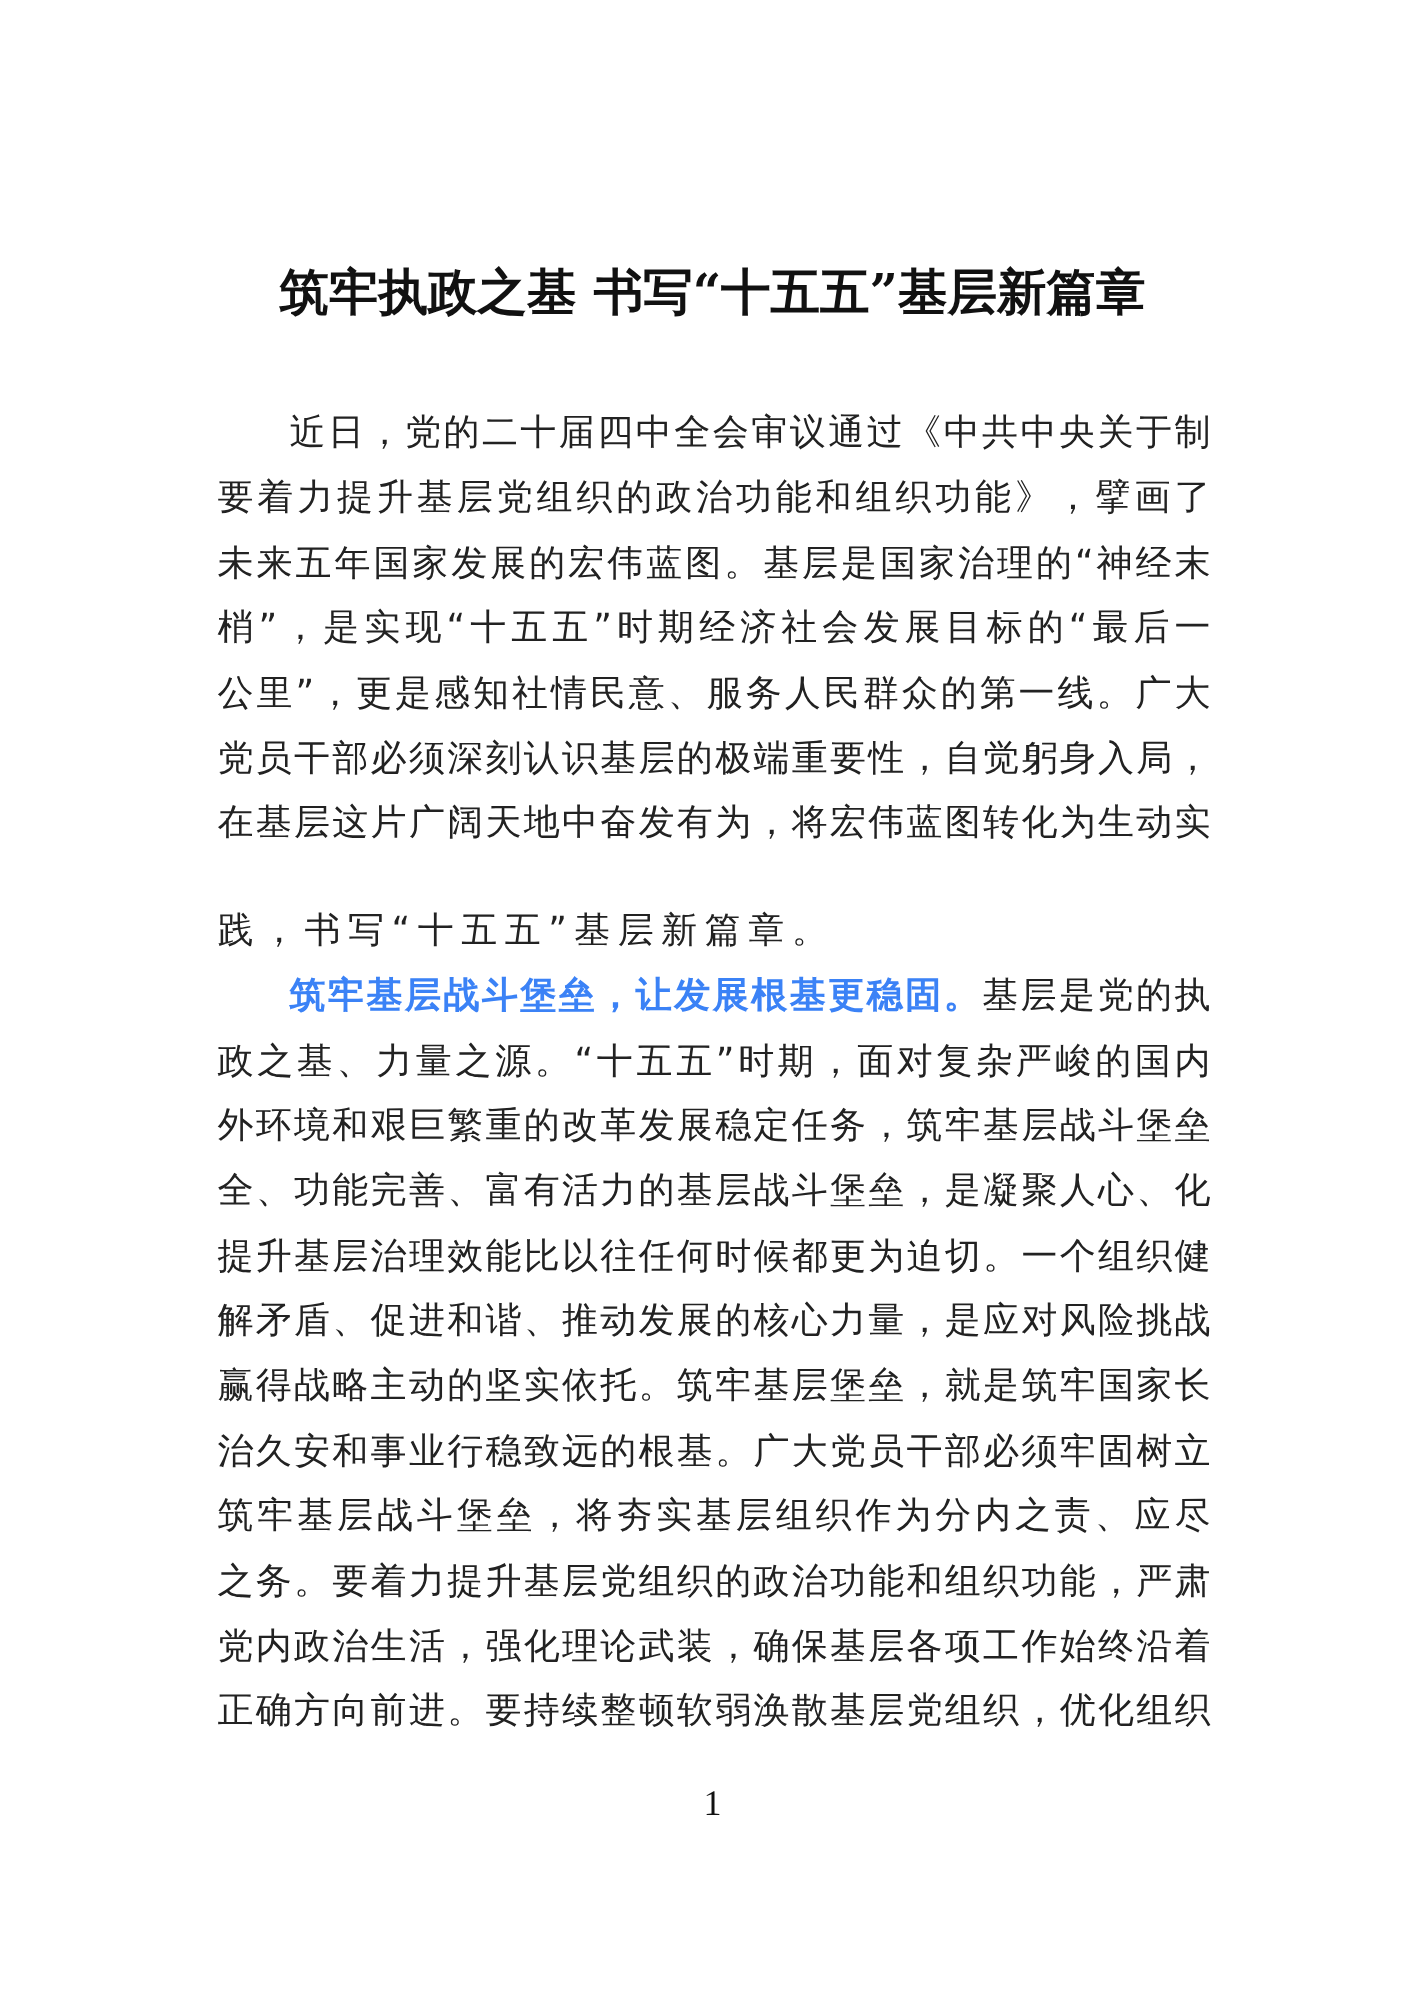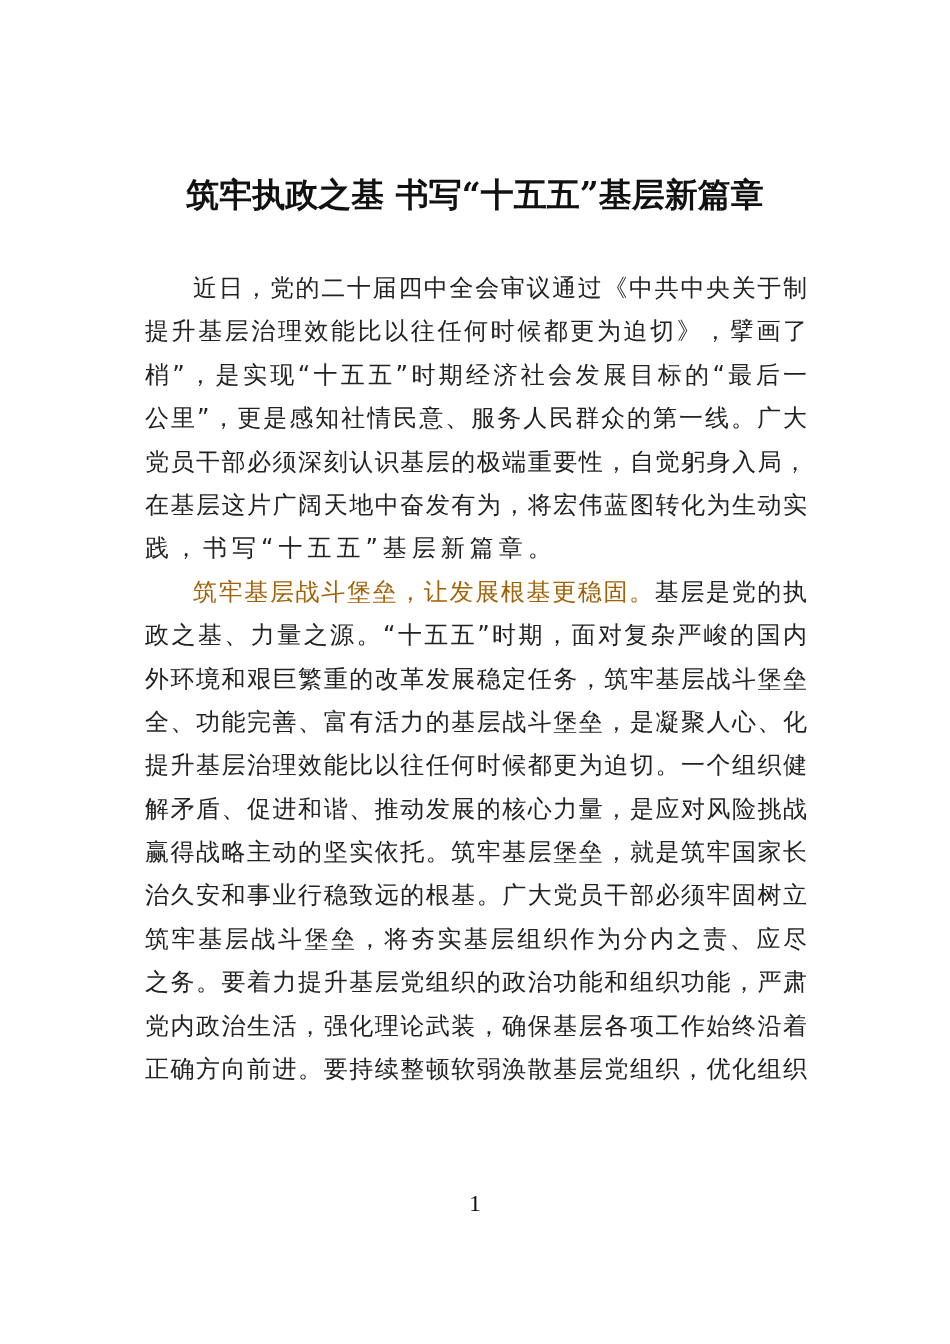--- a/index.html
+++ b/index.html
@@ -48,27 +48,28 @@
       height: 43.4px;
       line-height: 43.4px;
       white-space: nowrap;
       text-align: justify;
       text-align-last: justify;
       overflow: visible;
     }
     .line.last {
       text-align-last: left;
       letter-spacing: 5px;
+      margin-top: 28px;
     }
     .line.indent {
       padding-left: 48px;
     }
     .lead {
-      font-weight: normal;
-      color: #a16207;
+      font-weight: bold;
+      color: #3b82f6;
     }
     .page-number {
       position: absolute;
       top: 1188px;
       left: 0;
       width: 950px;
       text-align: center;
       font-family: "Liberation Serif", "DejaVu Serif", serif;
       font-size: 24px;
       line-height: 30px;
@@ -77,21 +78,22 @@
   </style>
 </head>
 <body>
 
 <div class="page">
   <div class="title">筑牢执政之基 书写“十五五”基层新篇章</div>
 
   <div class="body-text">
 
     <div class="line indent">近日，党的二十届四中全会审议通过《中共中央关于制</div>
-    <div class="line">提升基层治理效能比以往任何时候都更为迫切》，擘画了</div>
+    <div class="line">要着力提升基层党组织的政治功能和组织功能》，擘画了</div>
+    <div class="line">未来五年国家发展的宏伟蓝图。基层是国家治理的“神经末</div>
     <div class="line">梢”，是实现“十五五”时期经济社会发展目标的“最后一</div>
     <div class="line">公里”，更是感知社情民意、服务人民群众的第一线。广大</div>
     <div class="line">党员干部必须深刻认识基层的极端重要性，自觉躬身入局，</div>
     <div class="line">在基层这片广阔天地中奋发有为，将宏伟蓝图转化为生动实</div>
     <div class="line last">践，书写“十五五”基层新篇章。</div>
 
     <div class="line indent"><span class="lead">筑牢基层战斗堡垒，让发展根基更稳固。</span><span>基层是党的执</span></div>
     <div class="line">政之基、力量之源。“十五五”时期，面对复杂严峻的国内</div>
     <div class="line">外环境和艰巨繁重的改革发展稳定任务，筑牢基层战斗堡垒</div>
     <div class="line">全、功能完善、富有活力的基层战斗堡垒，是凝聚人心、化</div>

